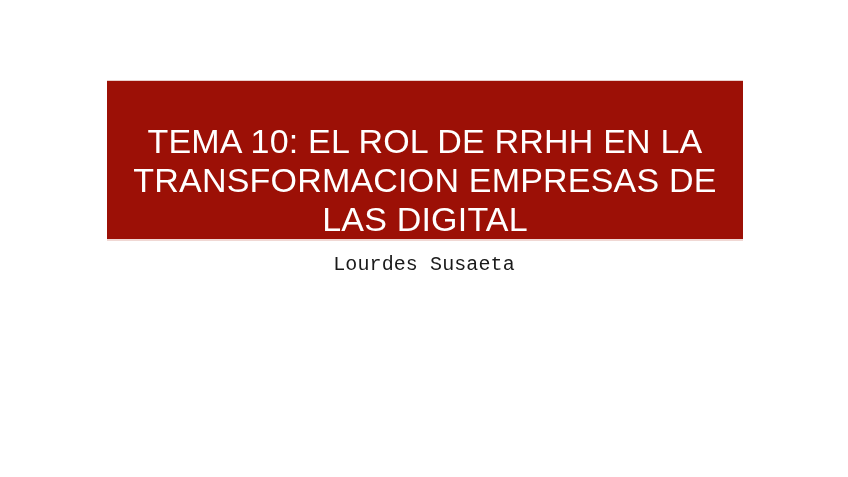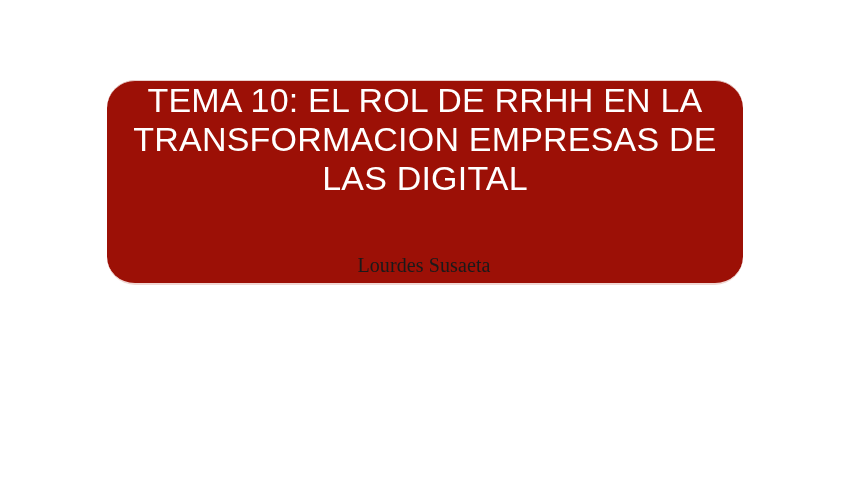--- a/index.html
+++ b/index.html
@@ -20,31 +20,30 @@
     background: #ffffff;
     overflow: hidden;
   }
 
   
   .title-banner {
     position: absolute;
     left: 107px;
     top: 80px;
     width: 636px;
-    height: 205px;
+    height: 161px;
     background: #9c1006;
     box-sizing: border-box;
     display: flex;
     flex-direction: column;
     align-items: center;
-    justify-content: flex-start;
+    justify-content: flex-end;
     
     border-top: 1px solid #e8cfcb;
     border-bottom: 2px solid #f0d8d4;
-    border-radius: 28px;
   }
 
   .title-block {
     width: 100%;
     text-align: center;
     padding: 0 8px;
     box-sizing: border-box;
   }
 
   .title-line {
@@ -59,21 +58,21 @@
   }
 
   
   .subtitle {
     position: absolute;
     left: 0;
     top: 253px;
     width: 848px;
     text-align: center;
     color: #1a1a1a;
-    font-family: Liberation Serif, serif;
+    font-family: Liberation Mono, monospace;
     font-size: 20px;
     font-weight: 400;
     line-height: 24px;
     letter-spacing: 0.1px;
   }
 
   
   .slide-body {
     position: absolute;
     left: 0;

